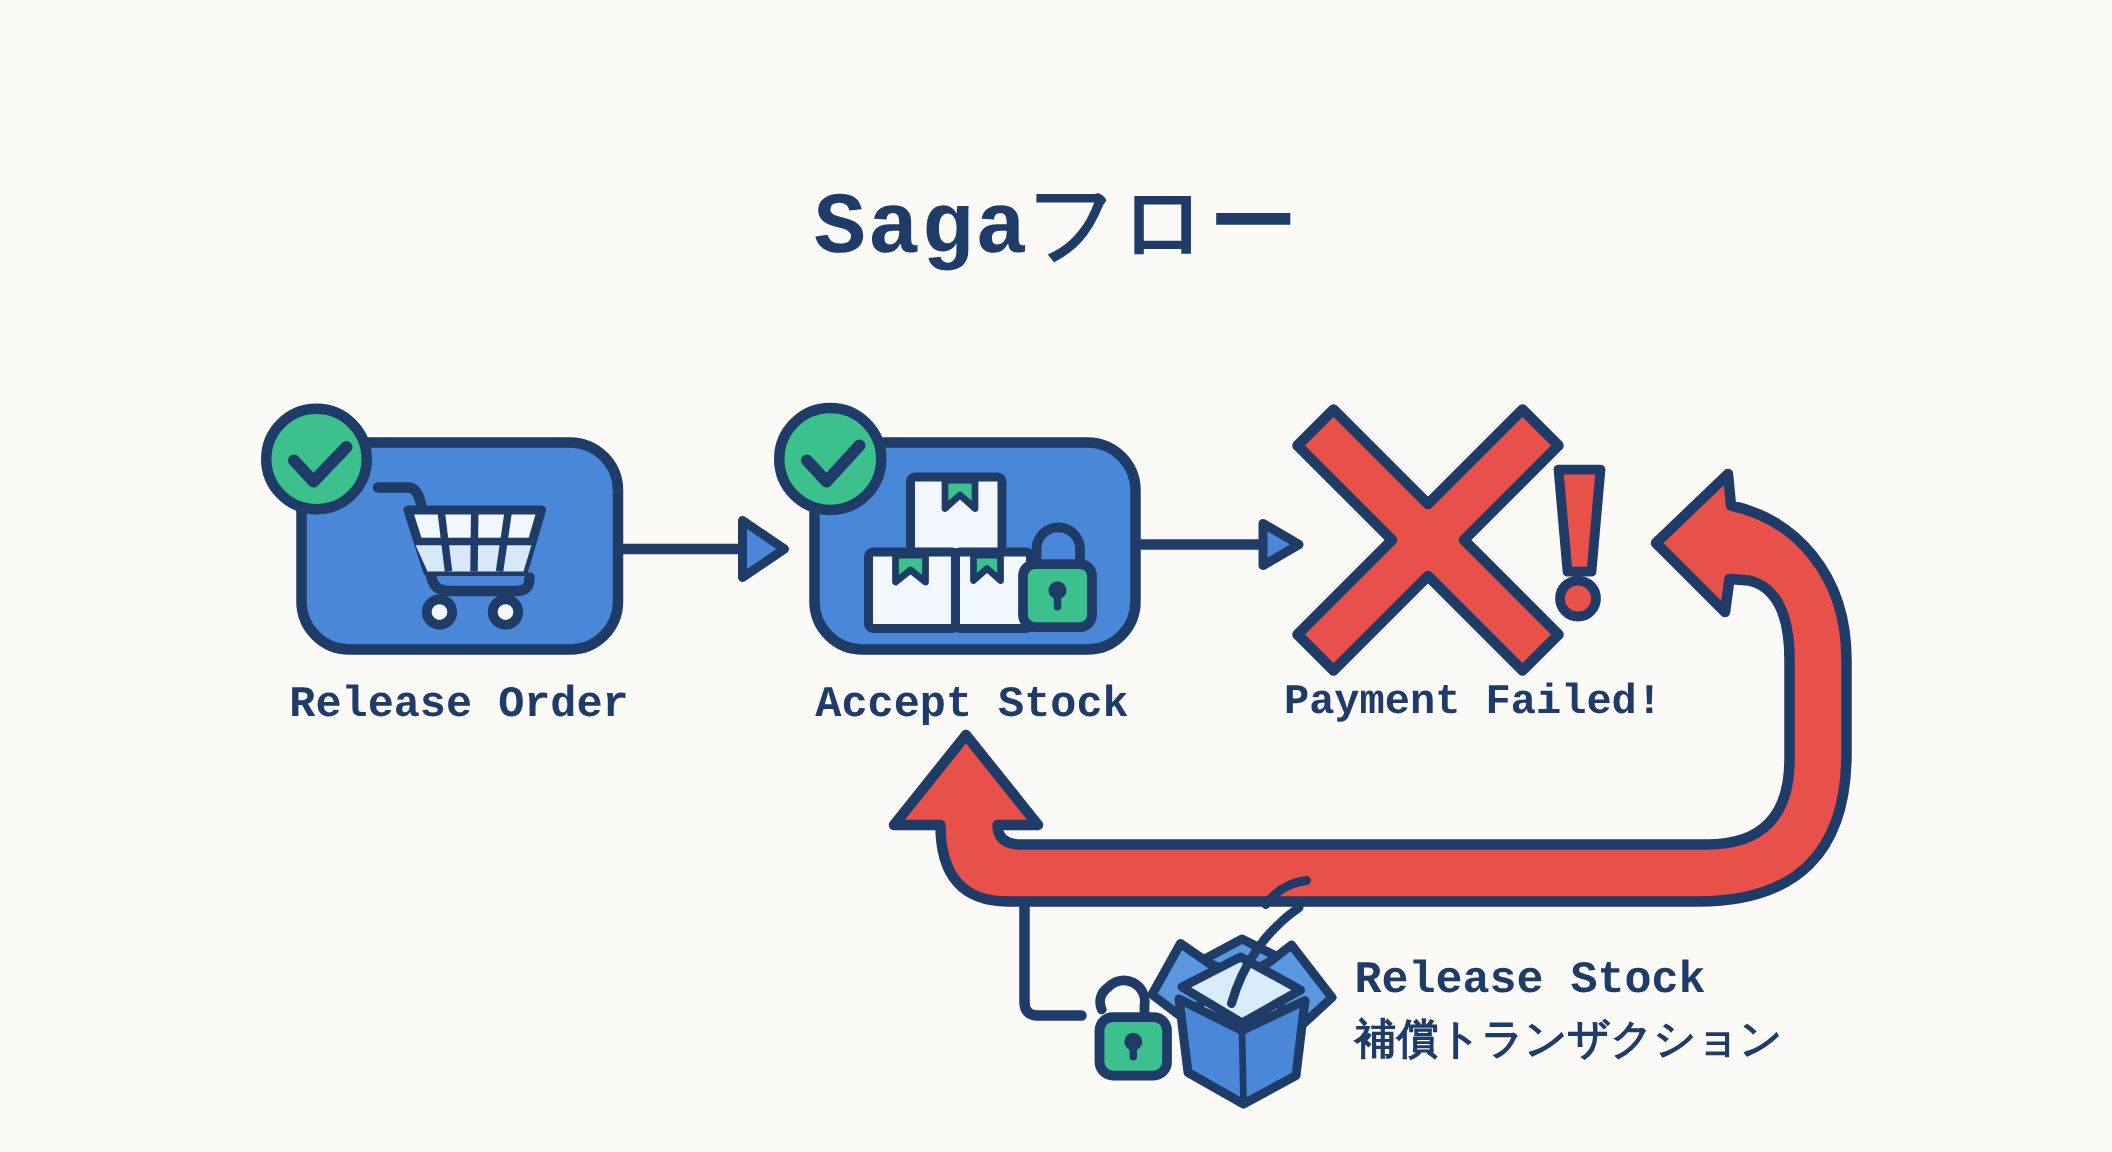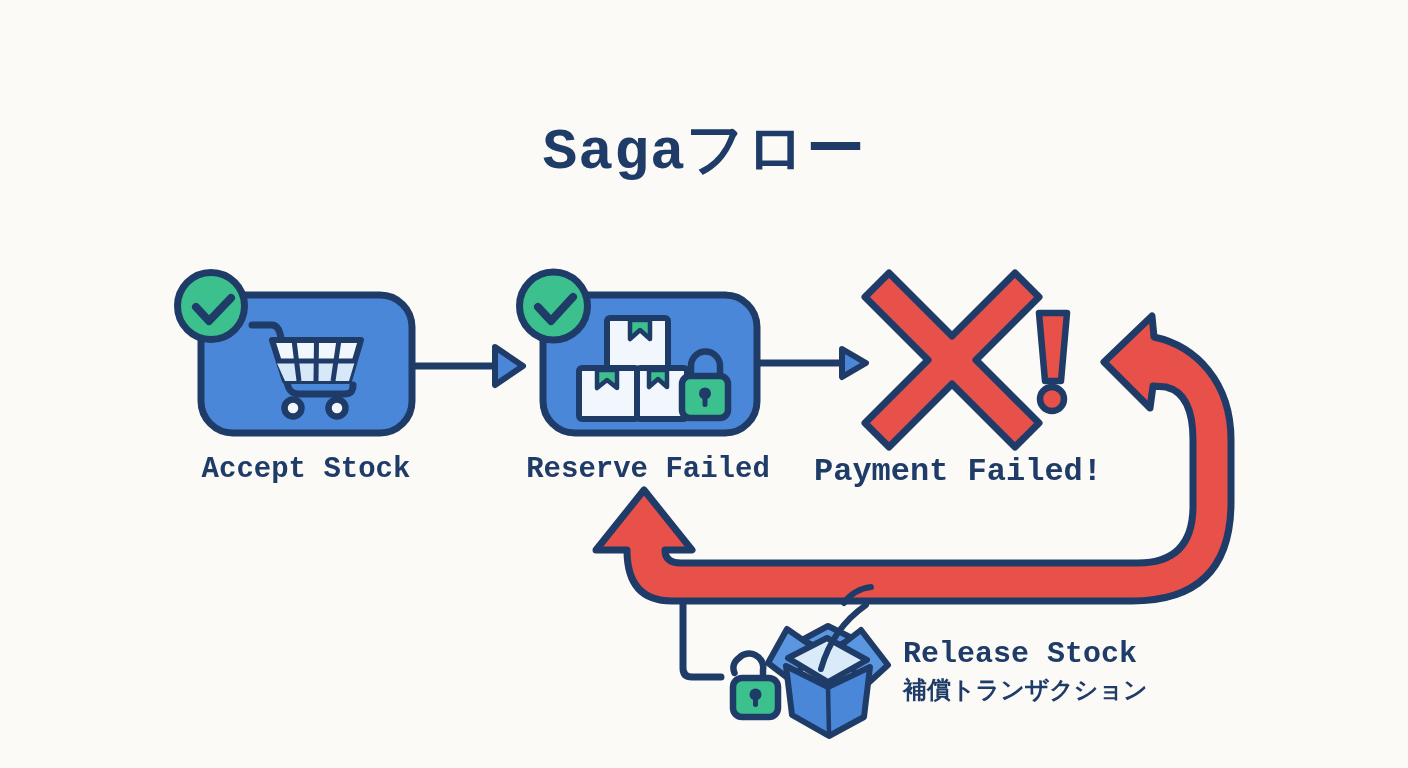--- a/index.html
+++ b/index.html
@@ -17,24 +17,24 @@
     position:relative;width:1408px;height:768px;overflow:hidden;
     background:var(--background);
     font-family:Liberation Mono, monospace;
     margin-top:36px;
   }
   #stage svg{position:absolute;left:0;top:0;}
   .txt{position:absolute;color:var(--navy);font-weight:600;white-space:nowrap;}
   .center{text-align:center;}
   #title{left:0;right:0;top:74px;font-size:58px;letter-spacing:1px;}
   .step-label{font-size:29px;}
-  .fail-en{font-size:32px;}
+  .fail-en{font-size:28px;text-align:right;}
   .fail-ja{font-size:27px;font-weight:600;}
   .comp-en{font-size:30px;}
-  .comp-ja{font-size:24px;}
+  .comp-ja{font-size:28px;}
 </style>
 </head>
 <body>
 
 <div id="stage">
 
 <svg width="1408" height="768" viewBox="0 0 1408 768">
 
   <g stroke="var(--navy)" stroke-linejoin="round">
     <line x1="413" y1="330" x2="497" y2="330" stroke-width="7"></line>
@@ -125,23 +125,23 @@
   </g>
 
   <g fill="none" stroke="var(--navy)" stroke-width="6" stroke-linecap="round">
     <path d="M 821 633 C 828 608 843 585 866 569"></path>
     <path d="M 844 567 Q 854 553 871 551"></path>
   </g>
 </svg>
 
   <div id="title" class="txt center">Sagaフロー</div>
 
-  <div class="txt center step-label" style="left:156px;top:417px;width:300px">Accept Stock</div>
+  <div class="txt center step-label" style="left:156px;top:417px;width:300px">Release Order</div>
 
-  <div class="txt center step-label" style="left:498px;top:417px;width:300px">Reserve Failed</div>
+  <div class="txt center step-label" style="left:498px;top:417px;width:300px">Accept Stock</div>
 
   <div class="txt center fail-en" style="left:808px;top:417px;width:300px">Payment Failed!</div>
 
 
   <div class="txt comp-en" style="left:903px;top:601px">Release Stock</div>
 
   <div class="txt comp-ja" style="left:903px;top:638px">補償トランザクション</div>
 </div>
 
 </body></html>

